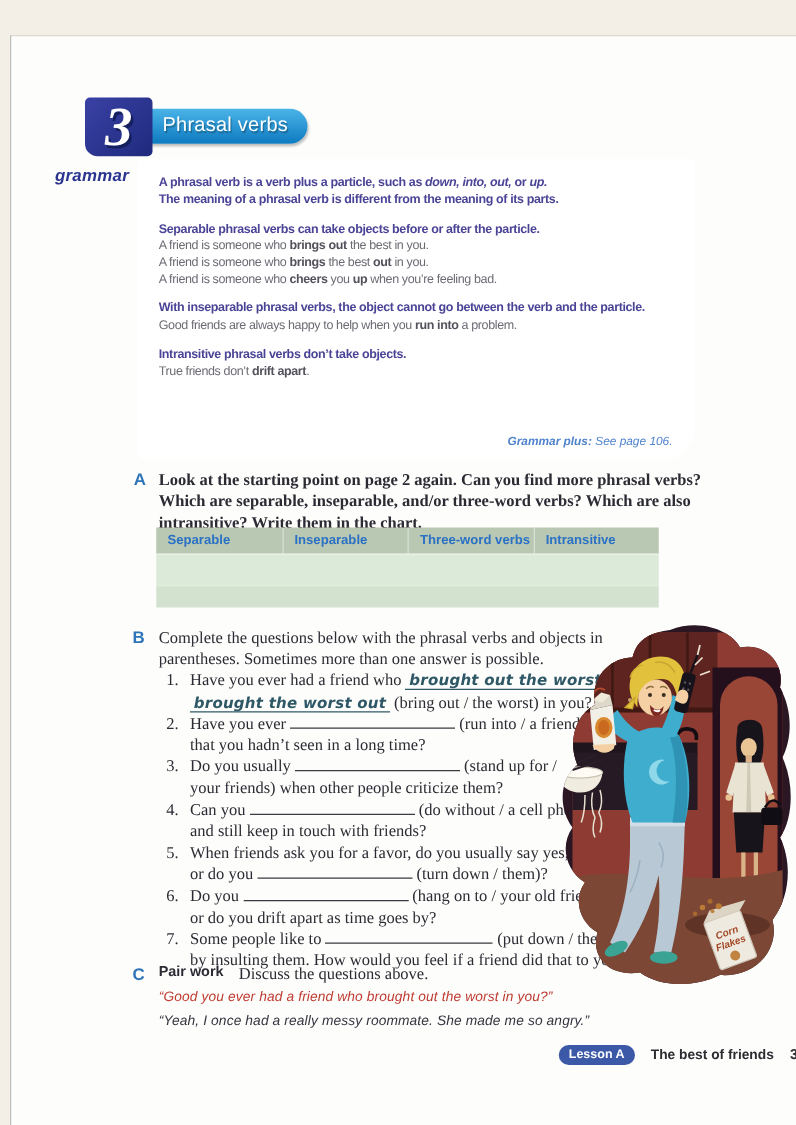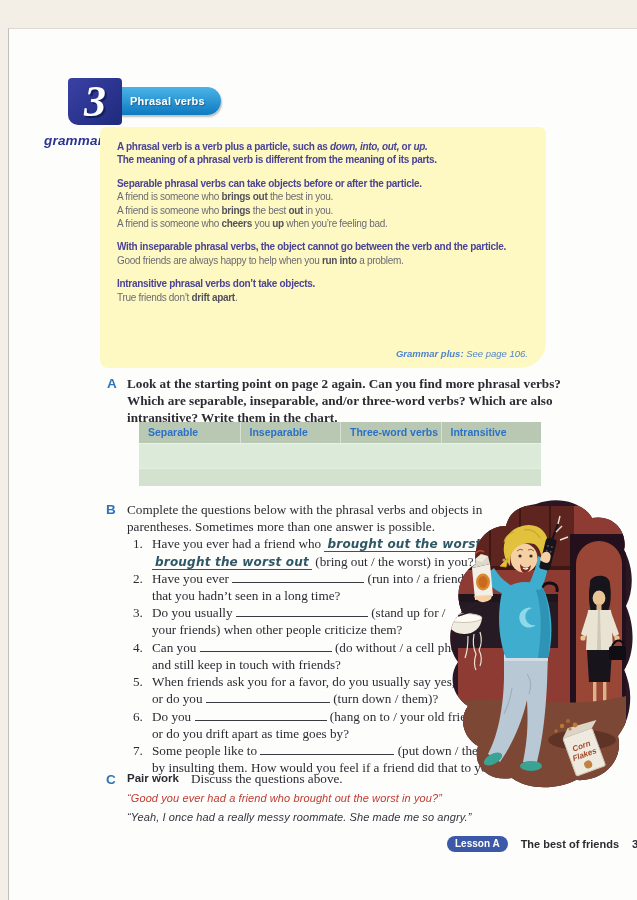--- a/index.html
+++ b/index.html
@@ -11,46 +11,46 @@
 
   
   .unit-num-box { position:absolute; left:68px; top:78px; width:54px; height:47px;
       background:linear-gradient(135deg,#3a41a5,#1e2a7c); border-radius:4px 4px 4px 10px;
       display:flex; align-items:center; justify-content:center; z-index:3; }
   .unit-num { font-family:"Liberation Serif", serif; font-style:italic; font-weight:700;
       font-size:44px; color:#fff; text-shadow:2px 2px 0 #141f5e; line-height:1; }
   .unit-tab { position:absolute; left:104px; top:87px; height:28px; padding:0 16px 0 26px;
       background:linear-gradient(#4ab4e8,#0e7ac0); border-radius:14px; z-index:2;
       display:flex; align-items:center; box-shadow:1px 2px 2px rgba(0,0,0,.25); }
-  .unit-tab span { color:#fff; font-weight:700; font-size:11px; letter-spacing:.2px;
+  .unit-tab span { color:#fff; font-weight:400; font-size:16px; letter-spacing:.2px;
       text-shadow:1px 1px 1px rgba(0,0,0,.3); }
   .side-label { position:absolute; left:44px; top:119px; color:#2b3590; font-weight:700;
       font-style:italic; font-size:13.5px; letter-spacing:.2px;margin-top:14px; }
 
   
-  .grammar-box { position:absolute; left:100px; top:127px; width:446px; height:241px;
-      background:#fef9c3; border-radius:6px 6px 26px 8px; padding:13px 10px 0 17px;
+  .grammar-box { position:absolute; left:110px; top:127px; width:446px; height:241px;
+      background:#ffffff; border-radius:6px 6px 26px 8px; padding:13px 10px 0 17px;
       color:#6b6b74; font-size:10px; letter-spacing:-0.3px; z-index:1; }
   .g-block { margin-bottom:10px; }
   .g-line { line-height:13.4px; white-space:nowrap; }
   .seg-h  { font-weight:700; color:#4b4496; }
   .seg-hi { font-weight:700; font-style:italic; color:#4b4496; }
   .seg-b  { font-weight:700; color:#53525c; }
   .plus-note { position:absolute; right:18px; bottom:9px; font-size:9.5px; color:#4f83cc; letter-spacing:0; }
   .plus-note .seg-i { font-style:italic; }
   .plus-note .seg-bi { font-style:italic; font-weight:700; }
 
   
   .sec-letter { position:absolute; color:#2e74b8; font-weight:700; font-size:13.5px; }
   .serif { font-family:"Liberation Serif", serif; color:#2c2b33; font-size:13.2px; line-height:17px; }
   .instructions-a { position:absolute; left:127px; top:375px; width:472px;font-weight:bold; }
   .instructions-b { position:absolute; left:127px; top:501px; width:362px; }
 
   
-  .chart { position:absolute; left:139px; top:422px; width:402px; }
+  .chart { position:absolute; left:125px; top:422px; width:402px; }
   .chart-head { display:flex; height:21px; background:#b9c8b2; }
   .chart-head > div { width:25%; color:#2a71c5; font-weight:700; font-size:10.5px;
       padding:4px 0 0 9px; border-left:1px solid rgba(255,255,255,.45); }
   .chart-head > div:first-child { border-left:none; }
   .chart-row1 { height:25px; background:#dcead9; border-top:1px solid #eaf2e8; }
   .chart-row2 { height:18px; background:#d2e2cf; border-top:1px solid #e3eede; }
 
   
   .item { position:absolute; left:133px; width:372px; display:flex; }
   .item-num { font-family:"Liberation Serif", serif; color:#2c2b33; font-size:13.2px;

